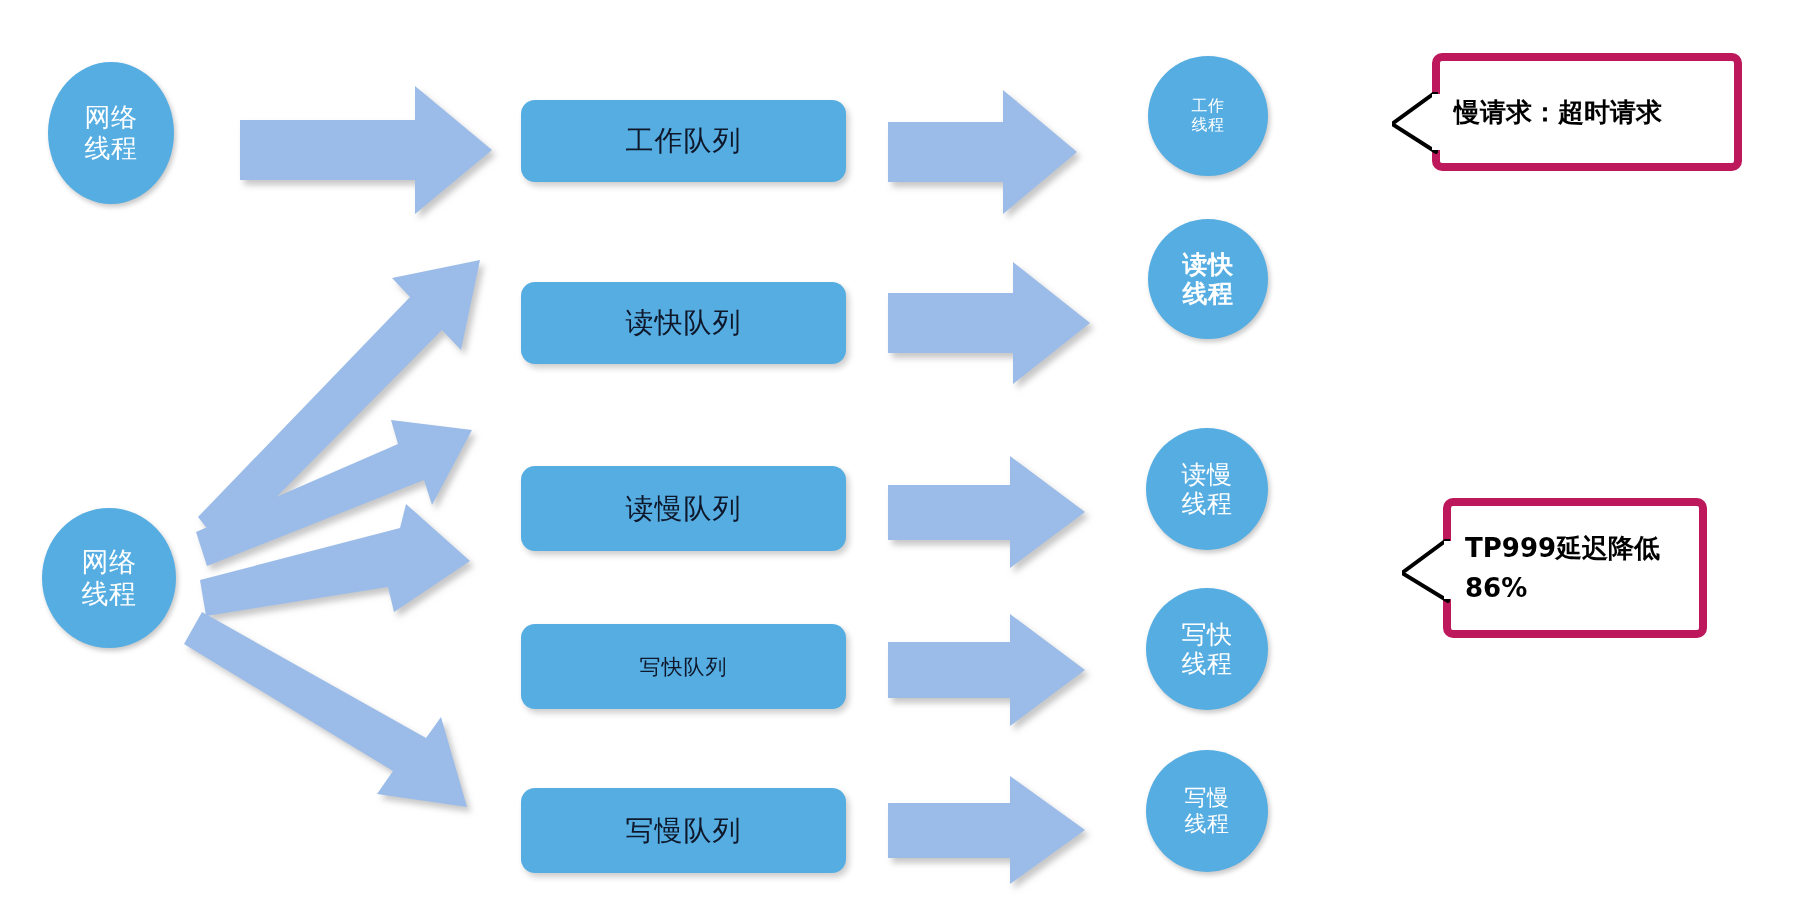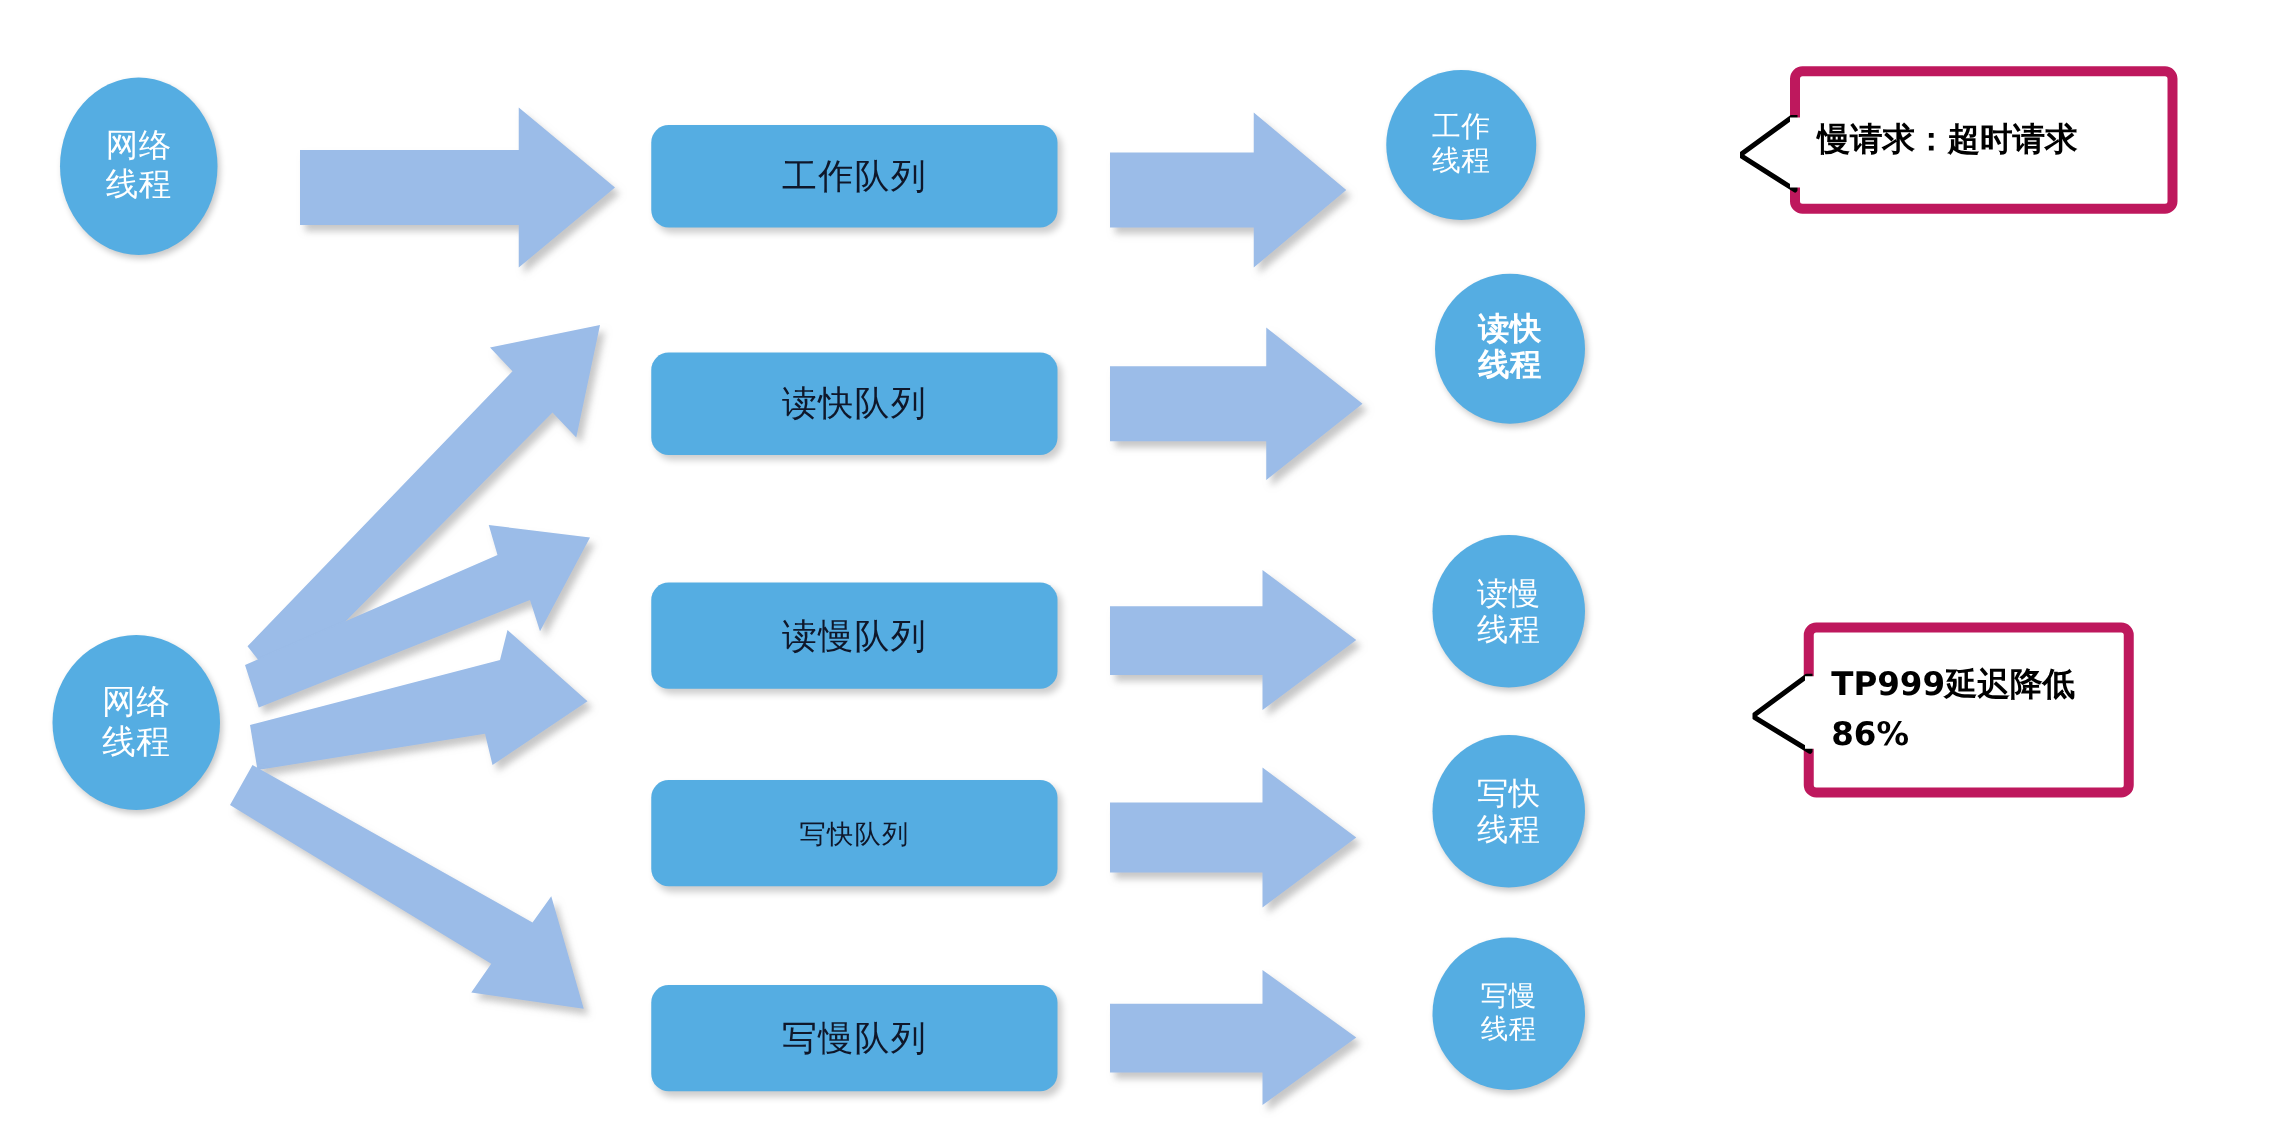--- a/index.html
+++ b/index.html
@@ -19,21 +19,21 @@
     background:#55ADE2;
     color:#ffffff;
     display:flex;flex-direction:column;
     align-items:center;justify-content:center;
     line-height:1.18;
     text-align:center;
     box-shadow:2px 3px 5px rgba(0,0,0,0.22);
     font-weight:400;
     letter-spacing:.5px;
   }
-  .circle.bold{font-weight:700;font-family:Liberation Mono, monospace;}
+  .circle.bold{font-weight:700;}
   .circle span{display:block;}
 
   
   .qbox{
     background:#55ADE2;
     color:#0f172a;
     border-radius:14px;
     display:flex;align-items:center;justify-content:center;
     box-shadow:3px 4px 6px rgba(0,0,0,0.20);
     letter-spacing:1px;
@@ -109,21 +109,21 @@
 
   <div class="node circle" style="left:48px;top:42px;width:126px;height:142px;font-size:26px;">
     <span>网络</span>
     <span>线程</span>
   </div>
 
   <div class="node qbox" style="left:521px;top:80px;width:325px;height:82px;font-size:28px;">
     <span>工作队列</span>
   </div>
 
-  <div class="node circle" style="left:1109px;top:36px;width:120px;height:120px;font-size:23px;">
+  <div class="node circle" style="left:1148px;top:36px;width:120px;height:120px;font-size:16px;">
     <span>工作</span>
     <span>线程</span>
   </div>
 
   <div class="node circle" style="left:42px;top:488px;width:134px;height:140px;font-size:27px;">
     <span>网络</span>
     <span>线程</span>
   </div>
 
   <div class="node qbox" style="left:521px;top:262px;width:325px;height:82px;font-size:28px;">

